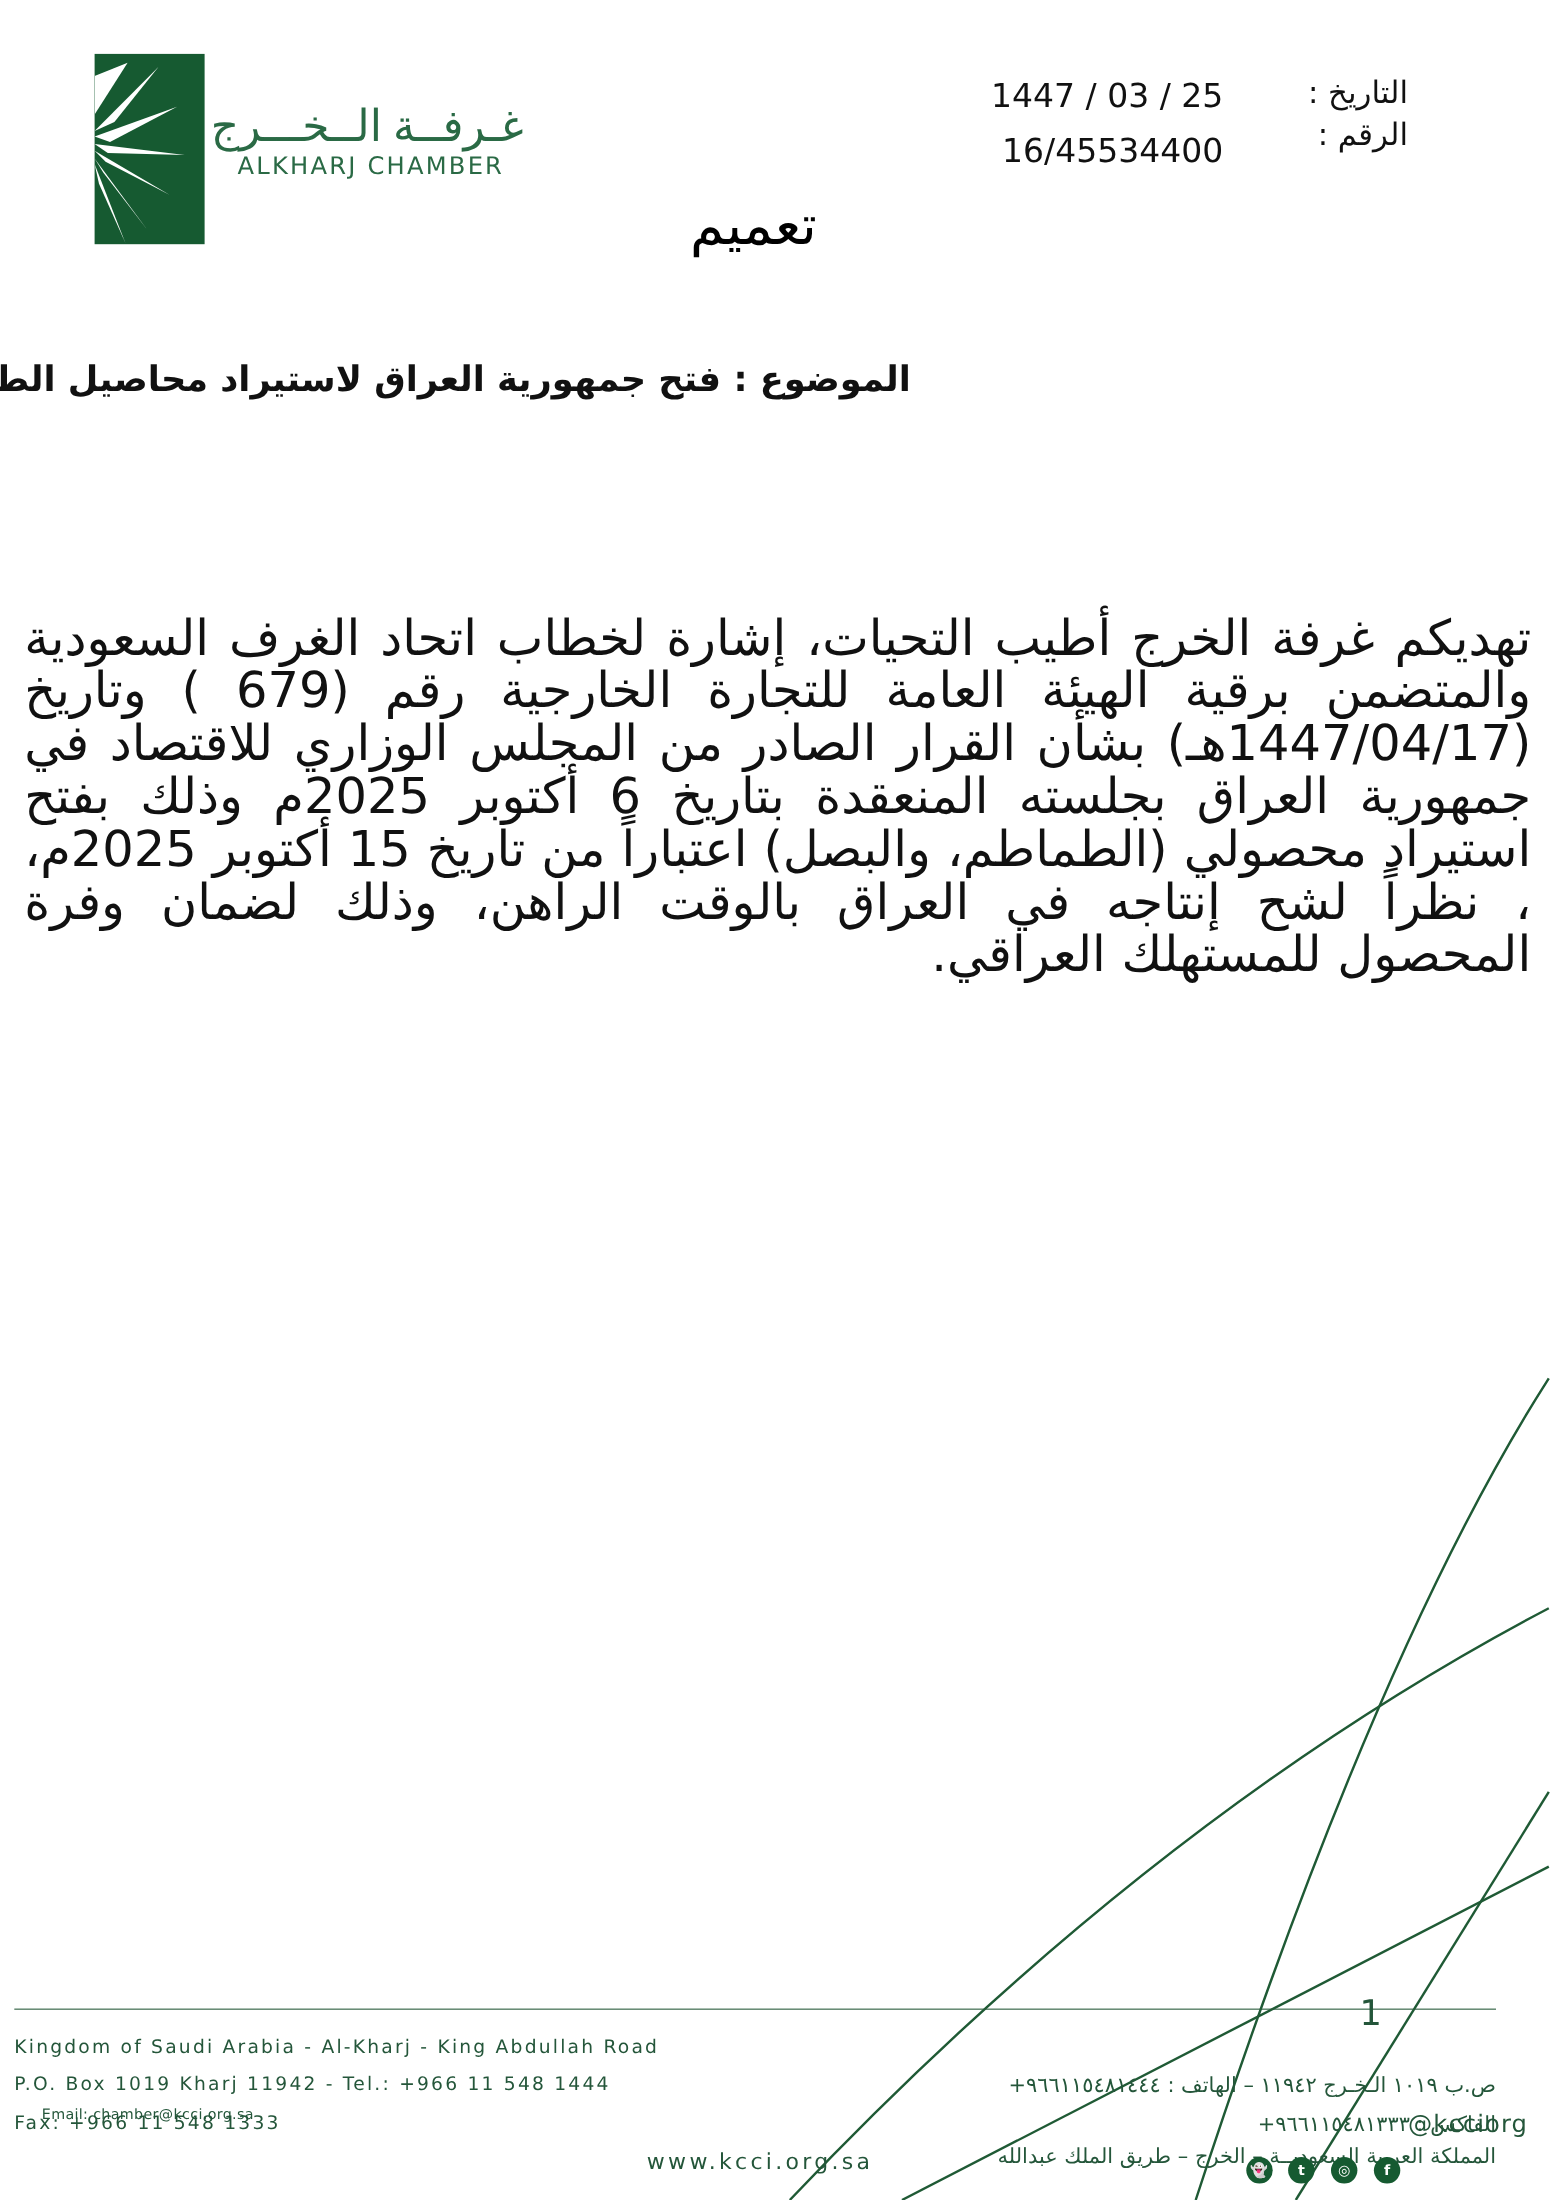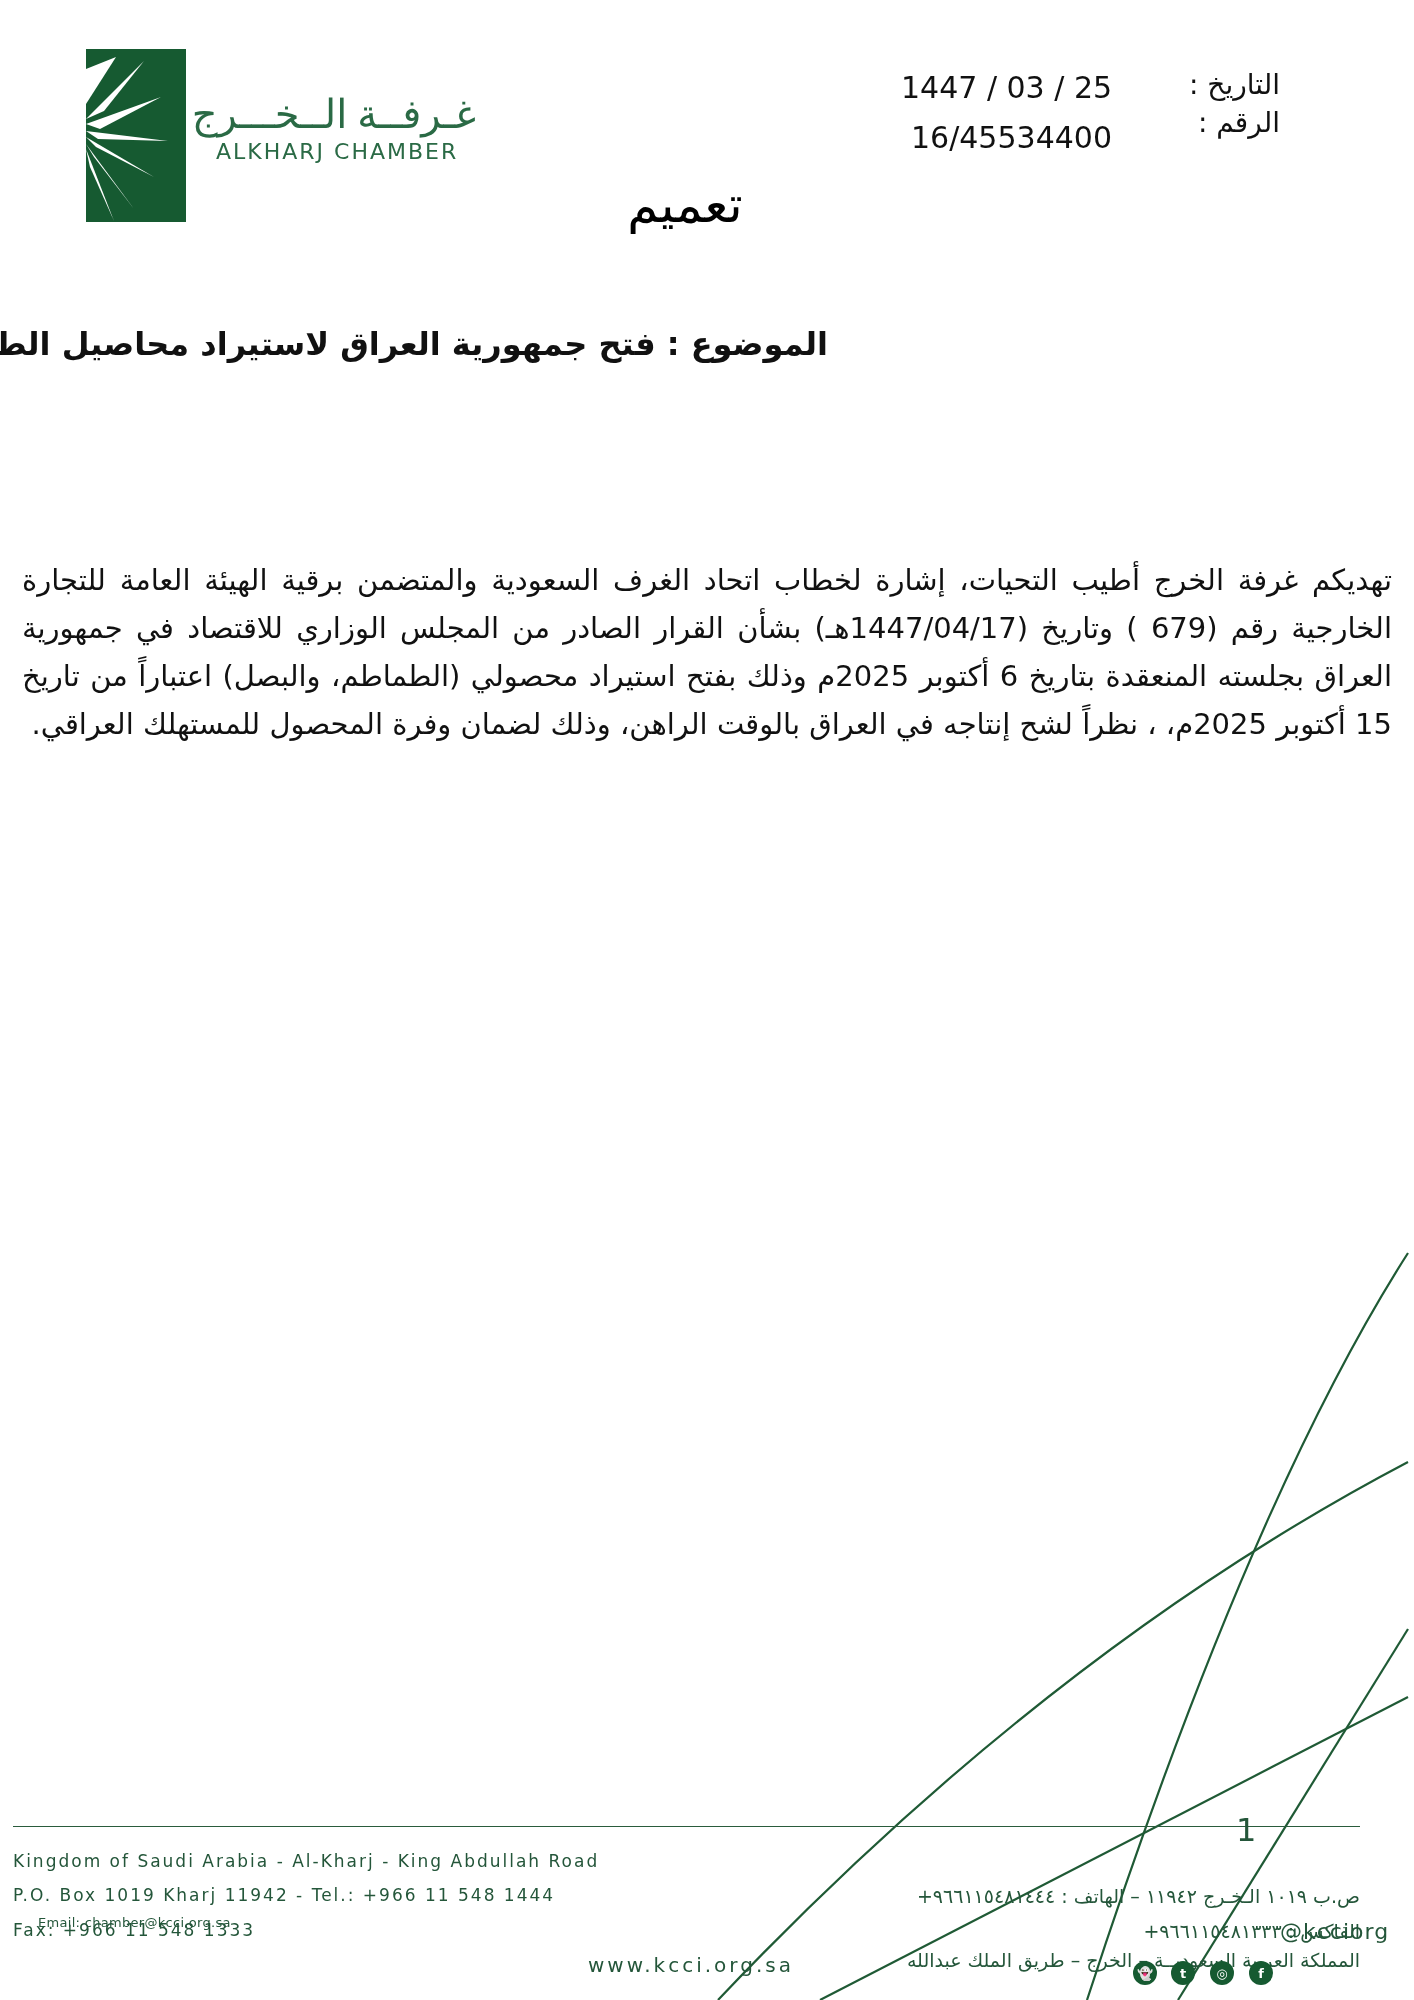--- a/index.html
+++ b/index.html
@@ -16,21 +16,21 @@
   .meta-date-label { right: 134px; top: 68px; }
   .meta-num-label { right: 134px; top: 106px; }
   .meta-val { font-size: 30px; line-height: 36px; color: #111; white-space: nowrap; margin-left: 13px; }
   .meta-date-val { left: 888px; top: 70px; }
   .meta-num-val { left: 898px; top: 120px; }
 
   .doc-title { left: 600px; top: 170px; width: 170px; text-align: center; font-size: 50px; line-height: 70px; direction: rtl; color: #000; }
 
   .subject { right: 586px; top: 326px; direction: rtl; font-size: 32px; font-weight: bold; line-height: 36px; white-space: nowrap; color: #111; }
 
-  .body-text { left: 22px; top: 556px; width: 1370px; direction: rtl; text-align: justify; font-size: 29px; line-height: 48px; color: #111; }
+  .body-text { left: 22px; top: 556px; width: 1370px; direction: rtl; text-align: justify; font-size: 45px; line-height: 48px; color: #111; }
 
   
   .deco { left: 0; top: 0; width: 1414px; height: 2000px; pointer-events: none; }
 
   
   .footer-rule { left: 13px; top: 1826px; width: 1347px; height: 0; border-top: 1.5px solid #2a5c3d; }
   .footer-en { left: 13px; font-size: 17px; color: #24563a; letter-spacing: 2px; white-space: nowrap; line-height: 22px; }
   .fe1 { top: 1850px; }
   .fe2 { top: 1884px; }
   .fe3 { top: 1919px; }

